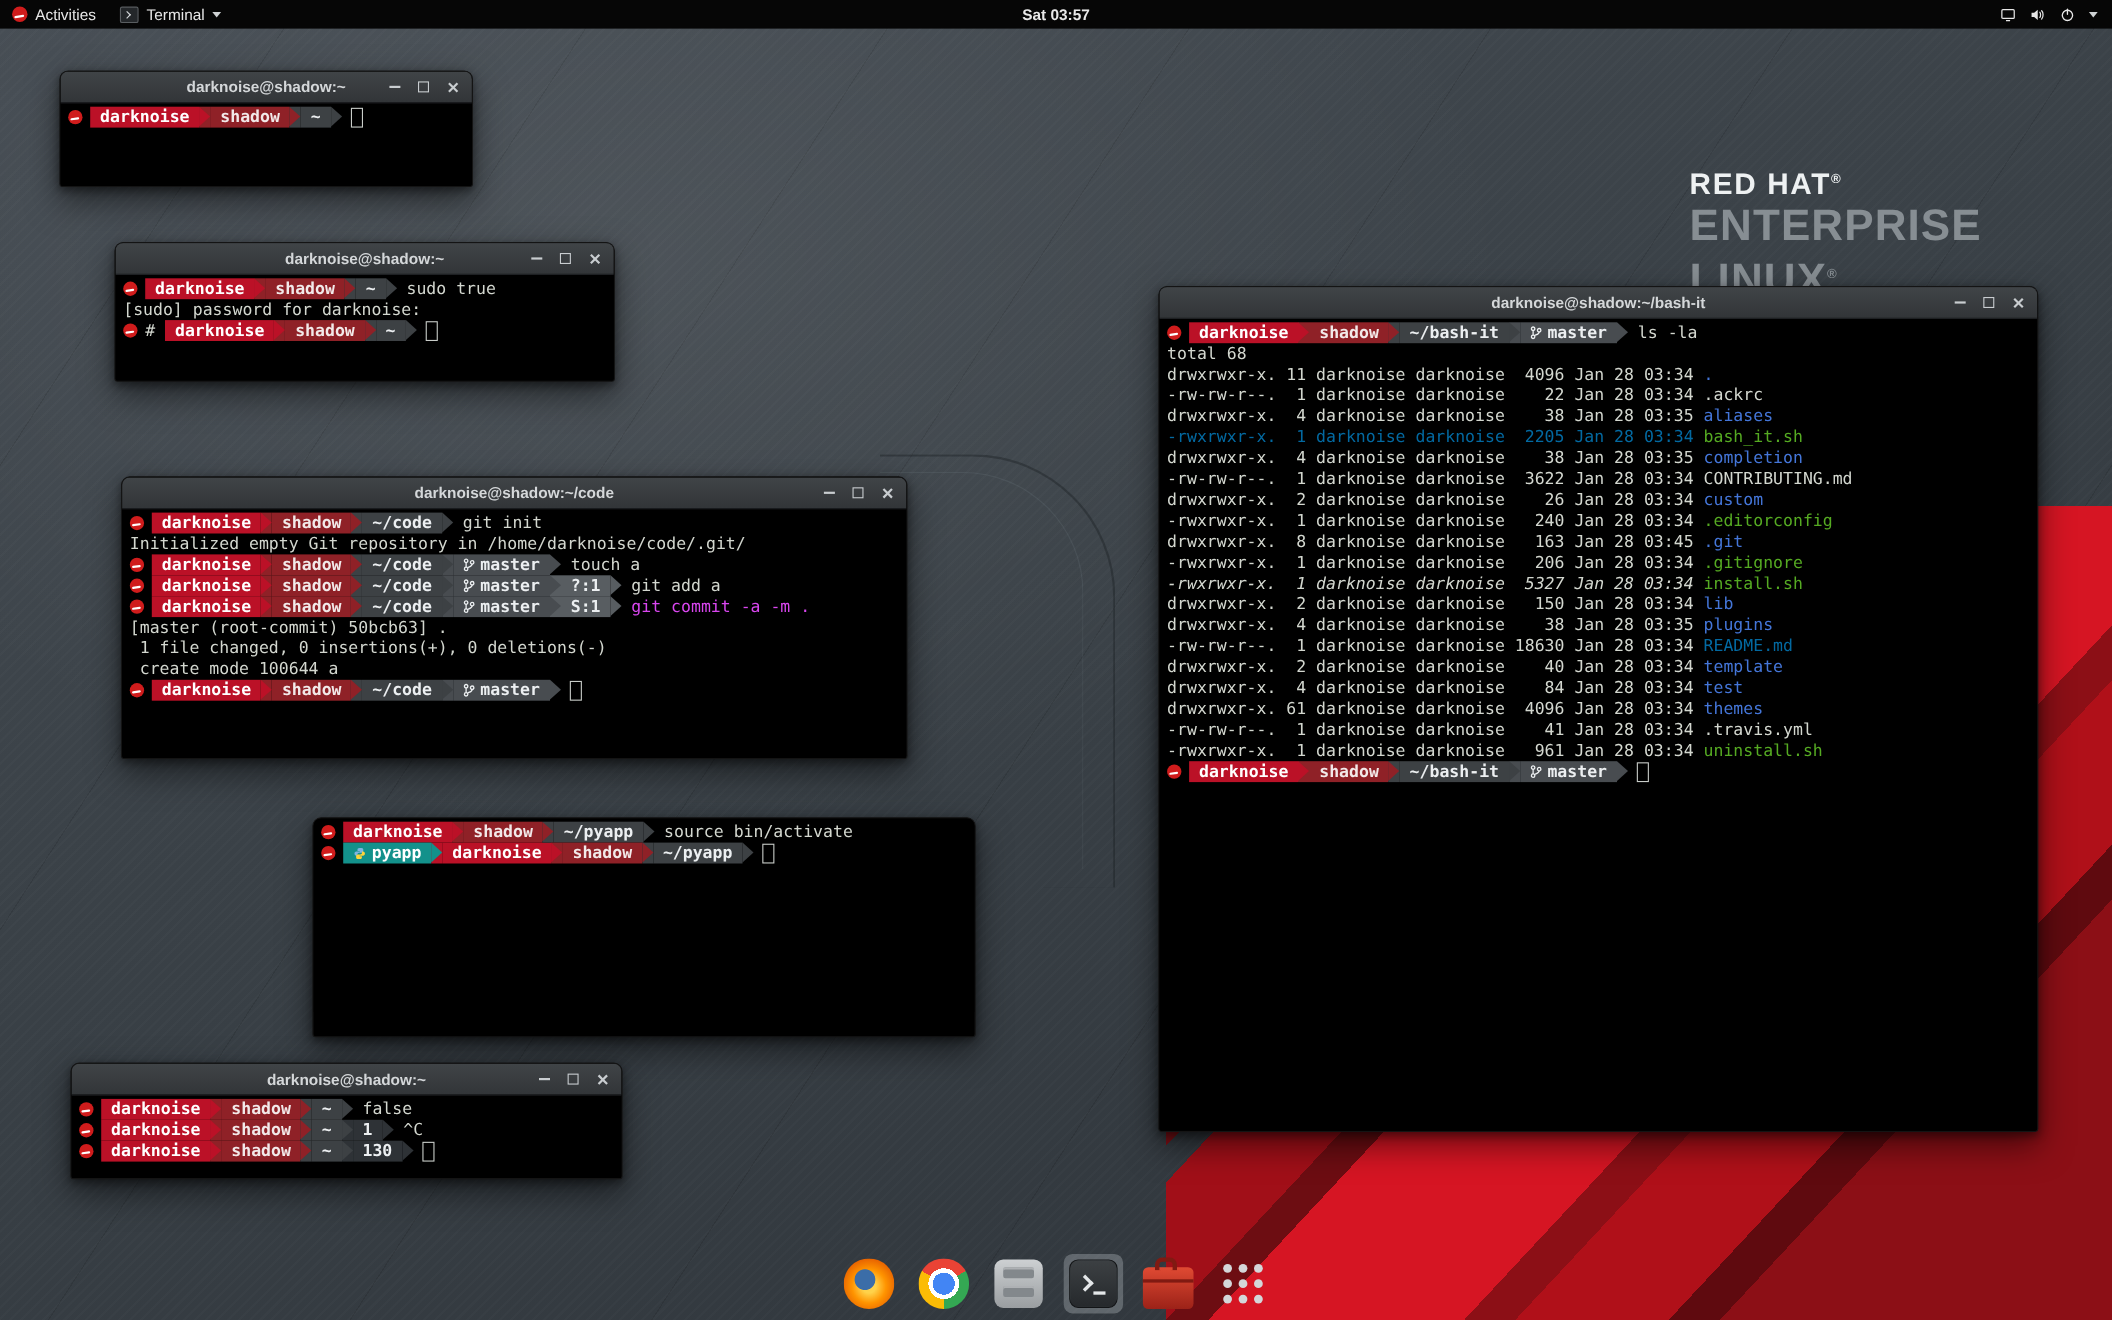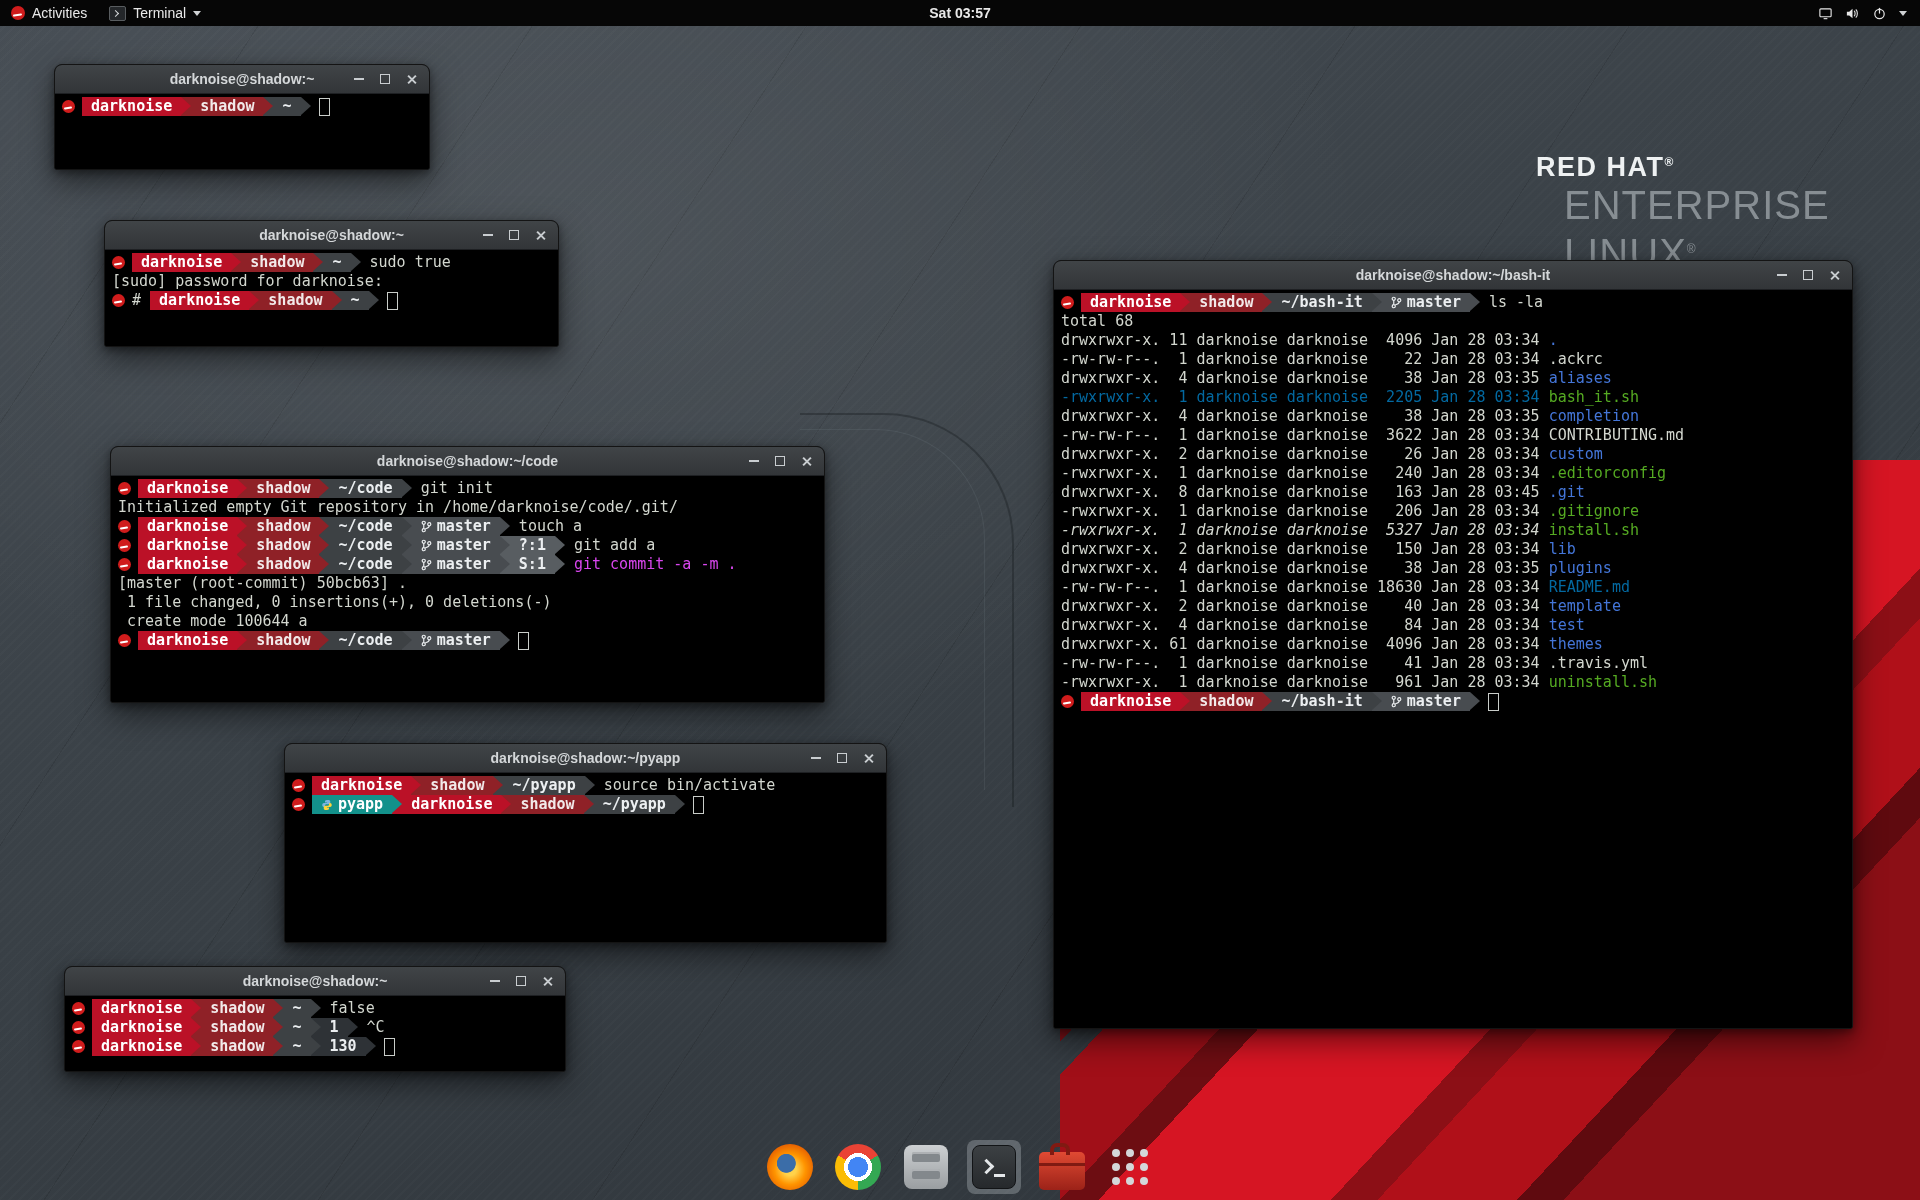--- a/index.html
+++ b/index.html
@@ -25,21 +25,21 @@
       #5f0a0f 74% 77%,
       #8c0f16 77% 100%);}
   .circuit{position:absolute;left:800px;top:413px;width:212px;height:392px;
     border-top:2px solid rgba(16,20,24,0.45);border-right:2px solid rgba(16,20,24,0.45);
     border-top-right-radius:130px;opacity:.7;}
   .circuit2{position:absolute;left:800px;top:429px;width:184px;height:360px;
     border-top:1px solid rgba(150,160,170,0.12);border-right:1px solid rgba(150,160,170,0.12);
     border-top-right-radius:110px;}
   .brand{position:absolute;left:1536px;top:102px;user-select:none;}
   .brand-top{font-weight:700;font-size:27px;line-height:32px;letter-spacing:1.5px;color:#eef1f2;margin-top:44px;}
-  .brand-mid,.brand-bot{font-weight:400;font-size:40px;line-height:44px;letter-spacing:1px;color:#878e93;margin-left:28px;}
+  .brand-mid,.brand-bot{font-weight:700;font-size:40px;line-height:44px;letter-spacing:1px;color:#878e93;}
   .brand sup{font-size:12px;vertical-align:super;}
   
   .topbar{position:absolute;left:0;top:0;width:100%;height:26px;background:#060606;z-index:100;
     display:flex;align-items:stretch;color:#e8e8e8;font-size:14px;}
   .tb-item{display:flex;align-items:center;gap:7px;padding:0 11px;cursor:default;}
   .tb-label{white-space:nowrap;}
   .rh-icon{width:14px;height:14px;border-radius:50%;background:#d01c1c;position:relative;}
   .rh-icon::after{content:"";position:absolute;left:2px;top:8px;width:9px;height:2px;background:#fff;border-radius:1px;transform:rotate(-8deg);}
   .term-mini-icon{width:15px;height:13px;border-radius:2px;background:#24272a;border:1px solid #595d60;position:relative;}
   .term-mini-icon::before{content:"";position:absolute;left:3px;top:4px;width:4px;height:4px;
@@ -257,21 +257,21 @@
             <span class="pseg" style="background: rgb(61, 65, 68); color: rgb(236, 239, 241);">
               <span class="seglabel">~</span>
             </span>
             <span class="parrow" style="background: transparent;">
               <span class="ptri" style="border-left-color: rgb(61, 65, 68);"></span>
             </span>
             <span class="cursor"></span>
           </div>
         </div>
       </div>
-      <div class="window" style="left: 110px; top: 446px; width: 713px; height: 255px;">
+      <div class="window" style="left: 110px; top: 433px; width: 713px; height: 255px;">
         <div class="titlebar">
           <div class="wtitle">darknoise@shadow:~/code</div>
           <div class="wcontrols">
             <div class="wbtn">
               <span class="ic-min"></span>
             </div>
             <div class="wbtn">
               <span class="ic-max"></span>
             </div>
             <div class="wbtn">
@@ -466,34 +466,20 @@
               <span class="seglabel">master</span>
             </span>
             <span class="parrow" style="background: transparent;">
               <span class="ptri" style="border-left-color: rgb(72, 76, 80);"></span>
             </span>
             <span class="cursor"></span>
           </div>
         </div>
       </div>
       <div class="window" style="left: 284px; top: 743px; width: 601px; height: 198px;">
-        <div class="titlebar">
-          <div class="wtitle">darknoise@shadow:~/pyapp</div>
-          <div class="wcontrols">
-            <div class="wbtn">
-              <span class="ic-min"></span>
-            </div>
-            <div class="wbtn">
-              <span class="ic-max"></span>
-            </div>
-            <div class="wbtn">
-              <span class="ic-close"></span>
-            </div>
-          </div>
-        </div>
         <div class="termbody" style="background: rgb(0, 0, 0);">
           <div class="tline">
             <span class="picon"></span>
             <span class="pseg" style="background: rgb(187, 17, 39); color: rgb(255, 255, 255);">
               <span class="seglabel">darknoise</span>
             </span>
             <span class="parrow" style="background: rgb(143, 33, 39);">
               <span class="ptri" style="border-left-color: rgb(187, 17, 39);"></span>
             </span>
             <span class="pseg" style="background: rgb(143, 33, 39); color: rgb(242, 233, 233);">

